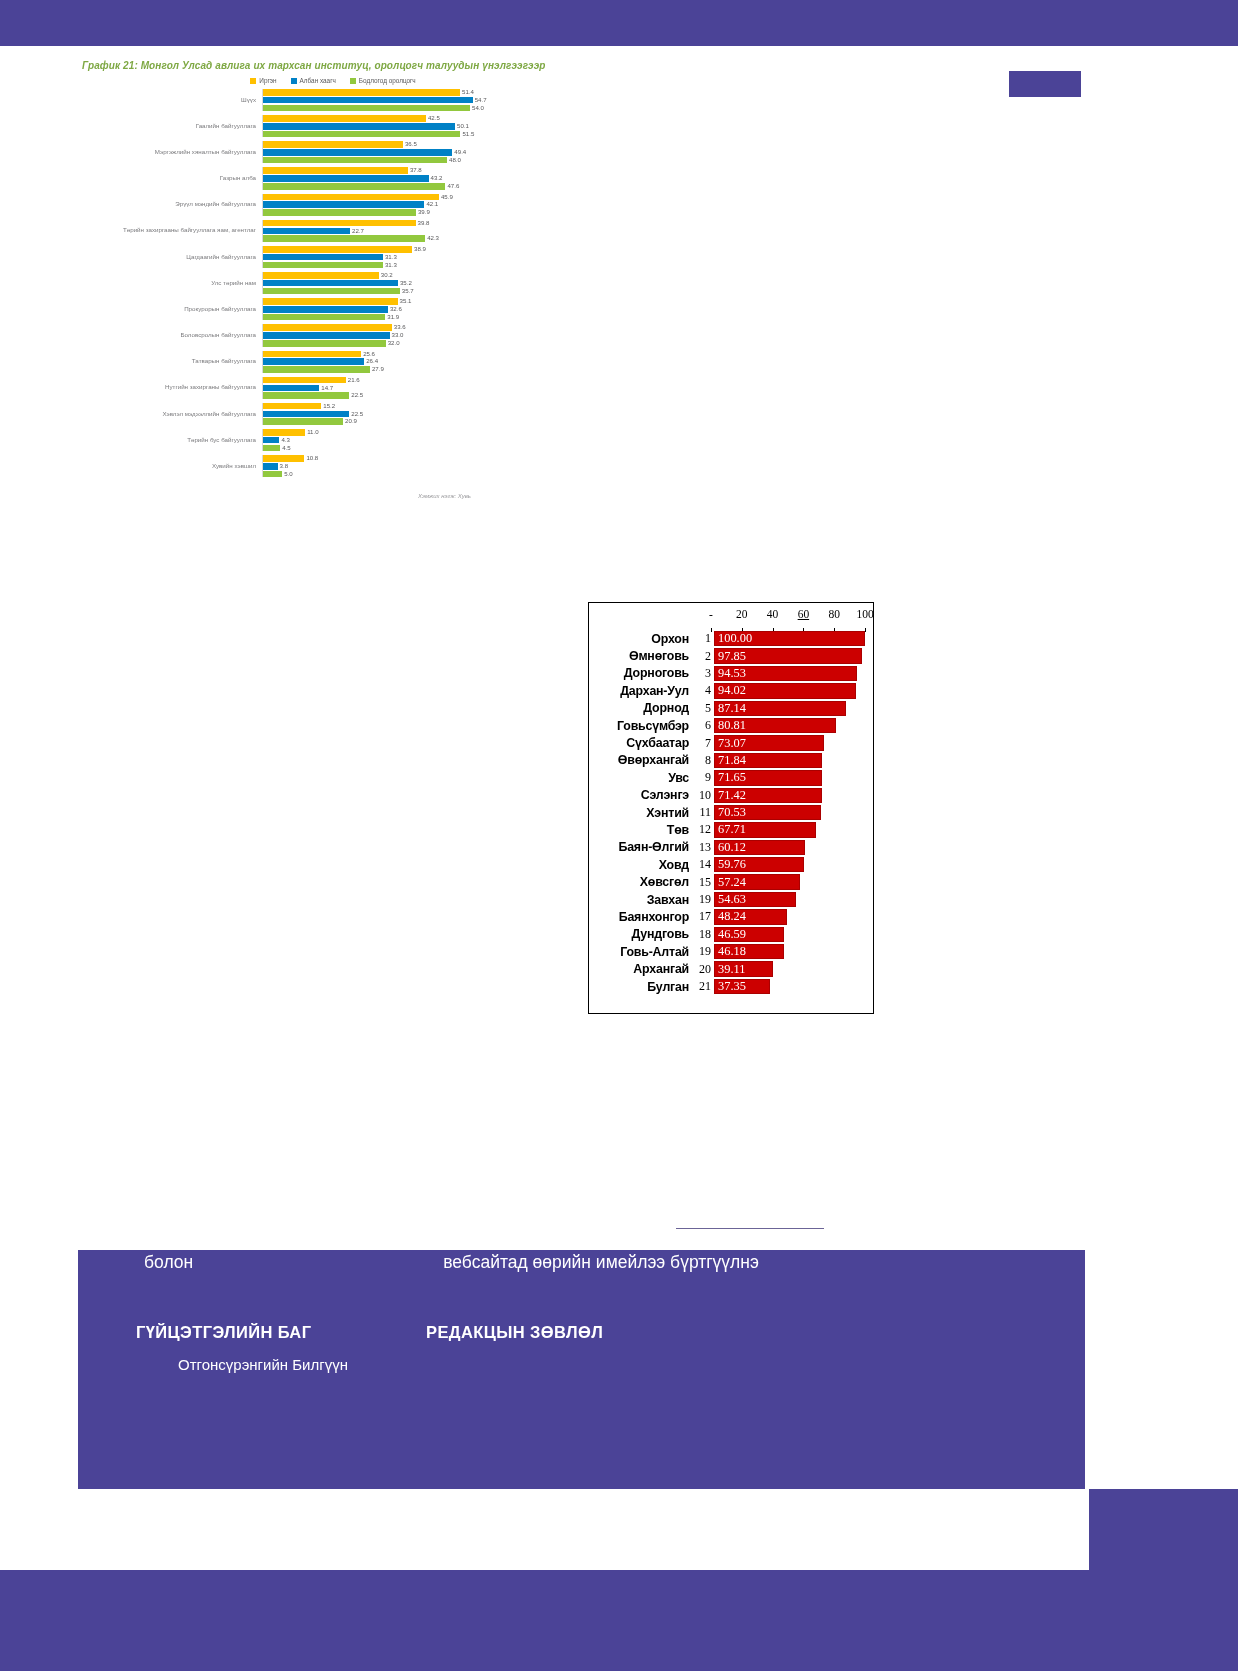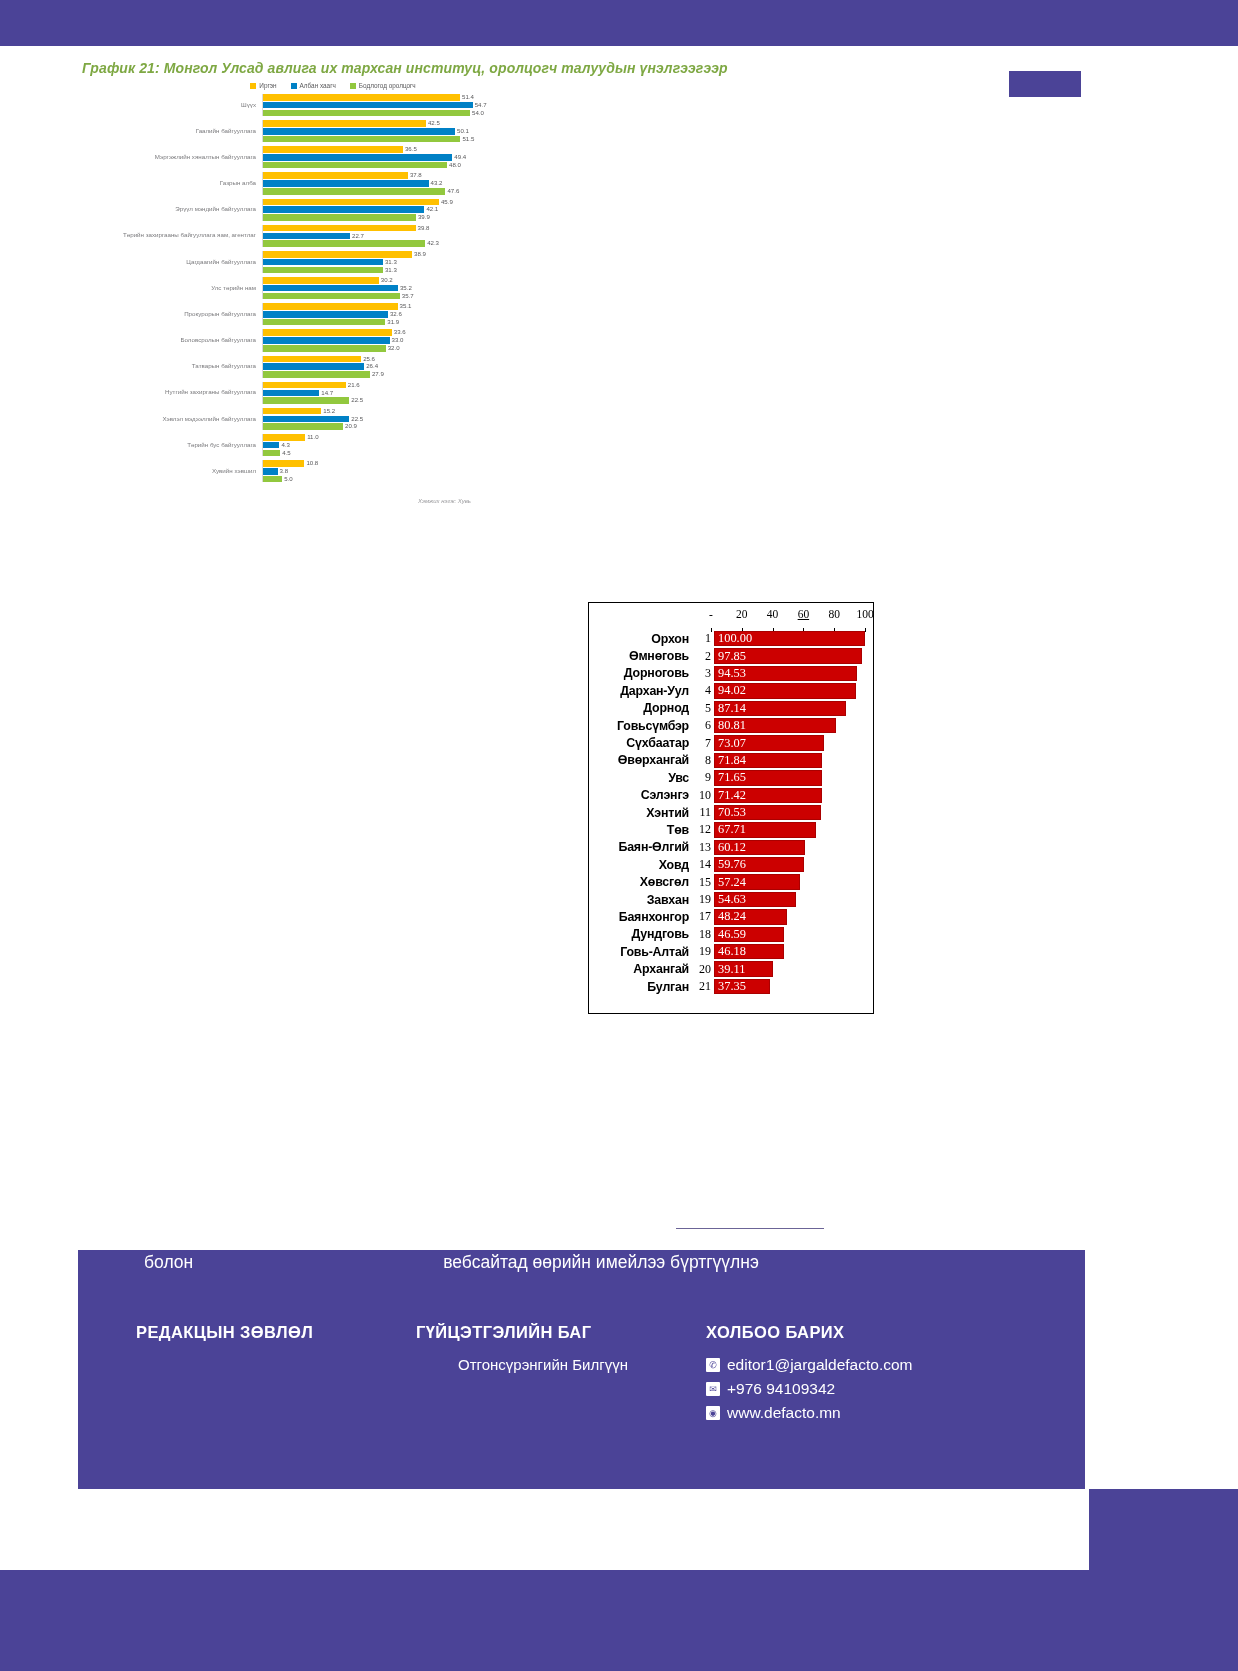--- a/index.html
+++ b/index.html
@@ -21,21 +21,21 @@
   }
   .tab-mark{
     position:absolute;left:1009px;top:71px;width:72px;height:26px;background:#4b4397;
   }
 
   
   .chart1{
     position:absolute;left:78px;top:60px;width:470px;height:490px;
   }
   .c1-title{
-    font-size:14px;font-style:italic;font-weight:bold;color:#7ea843;
+    font-size:10px;font-style:italic;font-weight:bold;color:#7ea843;
     letter-spacing:.1px;margin:0 0 6px 4px;white-space:nowrap;
   }
   .c1-legend{
     display:flex;justify-content:center;gap:14px;align-items:center;
     margin:0 0 5px 40px;
   }
   .c1-legend .lg{display:flex;align-items:center;gap:3px;}
   .c1-legend .sw{width:6px;height:6px;display:inline-block;}
   .c1-legend .lbl{font-size:6.4px;color:#59595b;white-space:nowrap;}
 
@@ -608,42 +608,25 @@
 
 <div class="foot-hr"></div>
 
 <div class="footer">
   <div class="f-line2">
     <span class="w1">болон</span>
     <span class="gap"></span>
     <span>вебсайтад өөрийн имейлээ бүртгүүлнэ</span>
   </div>
   <div class="f-cols">
+    <div class="f-col c2">
+      <div class="f-head">ГҮЙЦЭТГЭЛИЙН БАГ</div>
+      <div class="f-sub">Отгонсүрэнгийн Билгүүн</div>
+    </div>
     <div class="f-col c1">
       <div class="f-head">РЕДАКЦЫН ЗӨВЛӨЛ</div>
       <div class="f-sub"></div>
     </div>
-    <div class="f-col c2">
-      <div class="f-head">ГҮЙЦЭТГЭЛИЙН БАГ</div>
-      <div class="f-sub">Отгонсүрэнгийн Билгүүн</div>
-    </div>
-    <div class="f-col c3">
-      <div class="f-head">ХОЛБОО БАРИХ</div>
-      <div id="contacts">
-          <div class="f-contact">
-            <span class="f-ico">✆</span>
-            <span>editor1@jargaldefacto.com</span>
-          </div>
-          <div class="f-contact">
-            <span class="f-ico">✉</span>
-            <span>+976 94109342</span>
-          </div>
-          <div class="f-contact">
-            <span class="f-ico">◉</span>
-            <span>www.defacto.mn</span>
-          </div>
-        </div>
-    </div>
   </div>
 </div>
 
 <div class="band-bottom-notch"></div>
 <div class="band-bottom"></div>
 
 </body></html>

